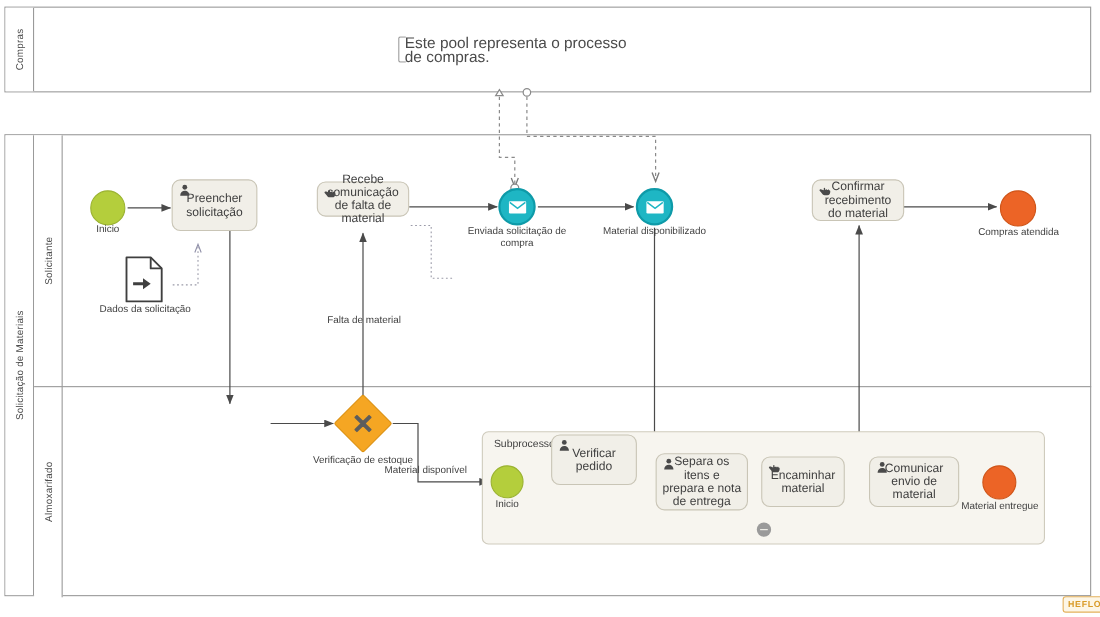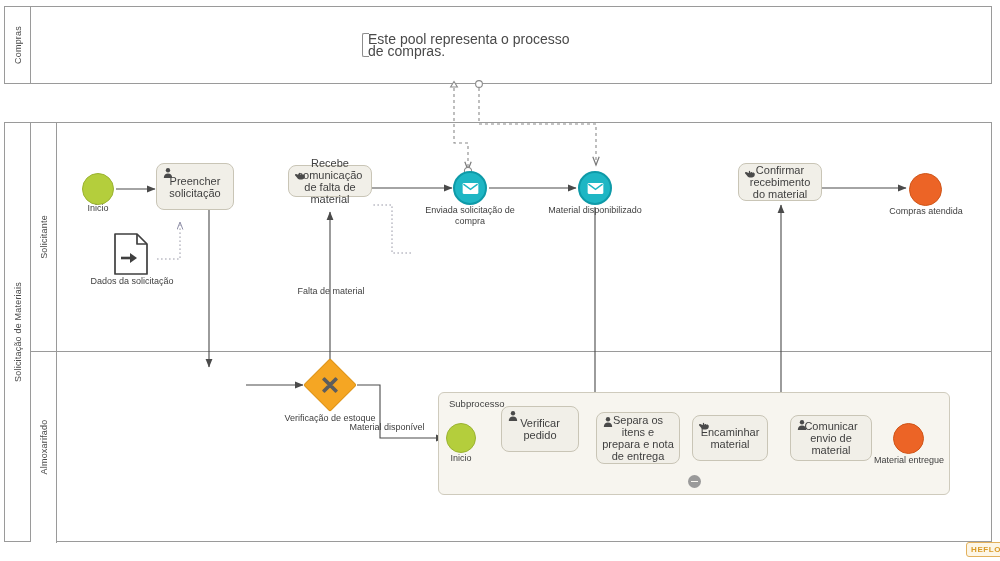--- a/index.html
+++ b/index.html
@@ -229,21 +229,21 @@
   <div class="subprocess" style="left:438px;top:392px;width:512px;height:103px;">
     <div class="sub-title">Subprocesso</div>
     <div class="sub-collapse" style="left:249px;bottom:6px;">
         <i></i>
       </div>
   </div>
 
   <div class="event ev-start" style="left:446px;top:423px;width:30px;height:30px;"></div>
   <div class="lbl" style="left:431px;top:453px;width:60px;">Inicio</div>
 
-  <div class="task" style="left:501px;top:406px;width:78px;height:46px;">
+  <div class="task" style="left:501px;top:395px;width:78px;height:46px;">
     <span class="task-icon">
       <svg viewBox="0 0 16 16" width="12" height="12">
           <circle cx="8" cy="4.3" r="2.9" fill="#4a4a4a"></circle>
           <path d="M2.4,14.5 C2.4,10.5 5,8.6 8,8.6 C11,8.6 13.6,10.5 13.6,14.5 z" fill="#4a4a4a"></path>
         </svg>
     </span>
     <span class="tlabel">Verificar pedido</span>
   </div>
 
   <div class="task" style="left:596px;top:412px;width:84px;height:52px;">

